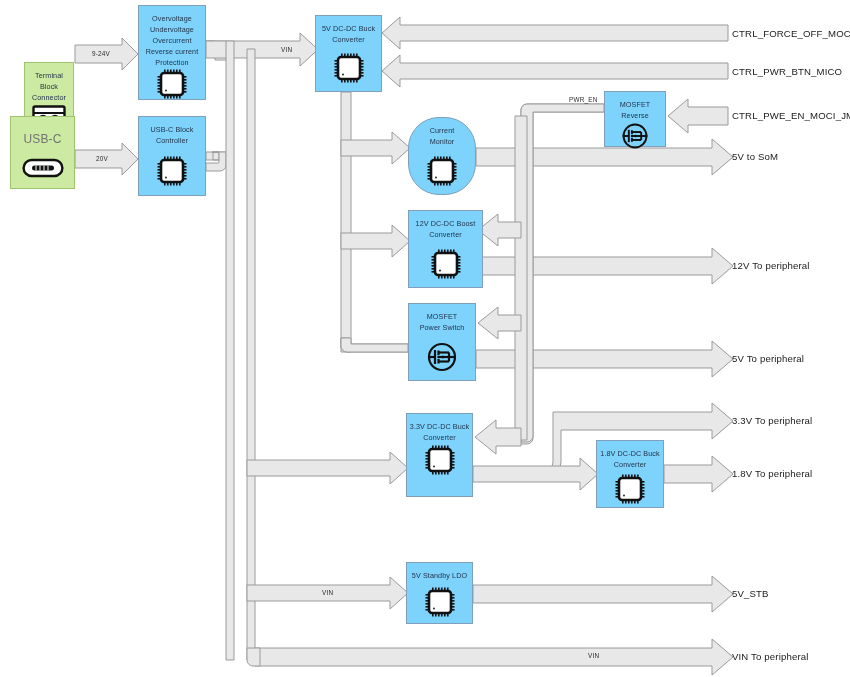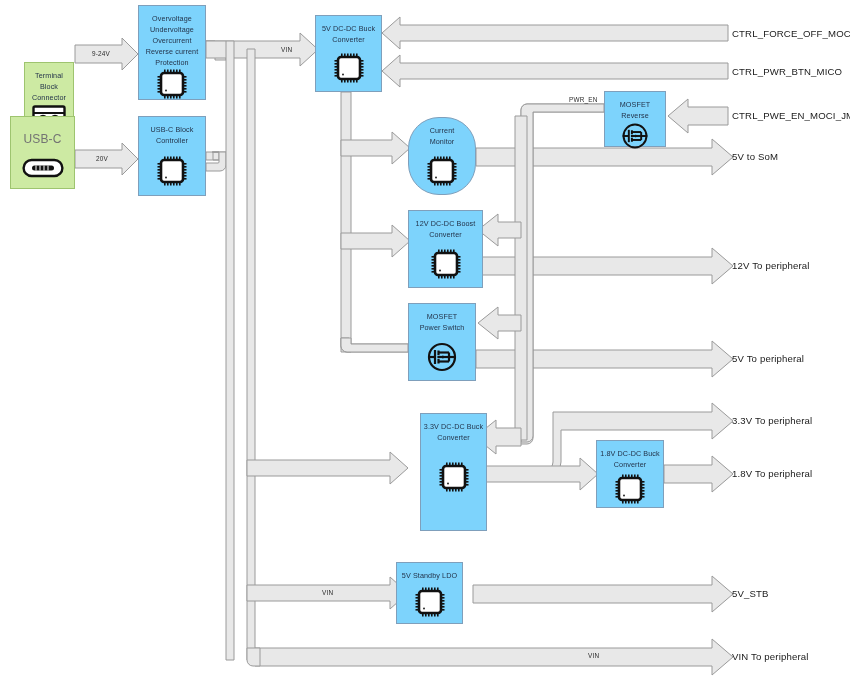--- a/index.html
+++ b/index.html
@@ -426,21 +426,21 @@
         <line x1="13.5" y1="17" x2="24" y2="17" stroke="#111" stroke-width="2.2"></line>
         <line x1="13.5" y1="21.5" x2="24" y2="21.5" stroke="#111" stroke-width="2.2"></line>
         <line x1="24" y1="12.5" x2="24" y2="21.5" stroke="#111" stroke-width="2.2"></line>
         <line x1="24" y1="17" x2="31" y2="17" stroke="#111" stroke-width="2.2"></line>
         <line x1="3" y1="17" x2="10" y2="17" stroke="#111" stroke-width="2.2"></line>
         <polygon points="17.5,15.3 20.5,17 17.5,18.7" fill="#111"></polygon>
       </svg>
     </div>
   </div>
 
-  <div class="node blue" style="left:420px; top:413px; width:67px; height:118px;">
+  <div class="node blue" style="left:406px; top:413px; width:67px; height:84px;">
     <div class="node-title">
       <span>3.3V DC-DC Buck</span><br>
       <span>Converter</span>
     </div>
     <div class="node-icon" style="padding-bottom:20px;">
       <svg width="30" height="30" viewBox="0 0 30 30">
         <g fill="#111">
           <rect x="7" y="0.5" width="1.6" height="4"></rect>
             <rect x="10" y="0.5" width="1.6" height="4"></rect>
           <rect x="13" y="0.5" width="1.6" height="4"></rect>
@@ -504,21 +504,21 @@
             <rect x="25.5" y="16" width="4" height="1.6"></rect>
           <rect x="25.5" y="19" width="4" height="1.6"></rect>
             <rect x="25.5" y="22" width="4" height="1.6"></rect>
         </g>
         <rect x="4" y="4" width="22" height="22" rx="3" fill="#ffffff" stroke="#111" stroke-width="2.6"></rect>
         <circle cx="9" cy="21.5" r="0.9" fill="#111"></circle>
       </svg>
     </div>
   </div>
 
-  <div class="node blue" style="left:396px; top:562px; width:67px; height:62px;">
+  <div class="node blue" style="left:406px; top:562px; width:67px; height:62px;">
     <div class="node-title">5V Standby LDO</div>
     <div class="node-icon">
       <svg width="30" height="30" viewBox="0 0 30 30">
         <g fill="#111">
           <rect x="7" y="0.5" width="1.6" height="4"></rect>
             <rect x="10" y="0.5" width="1.6" height="4"></rect>
           <rect x="13" y="0.5" width="1.6" height="4"></rect>
             <rect x="16" y="0.5" width="1.6" height="4"></rect>
           <rect x="19" y="0.5" width="1.6" height="4"></rect>
             <rect x="22" y="0.5" width="1.6" height="4"></rect>

